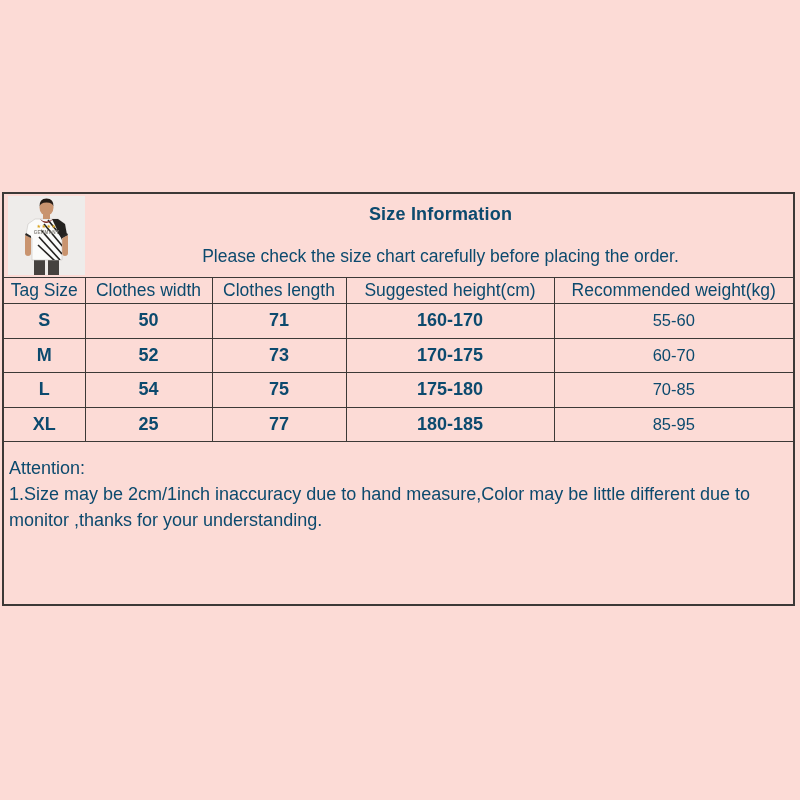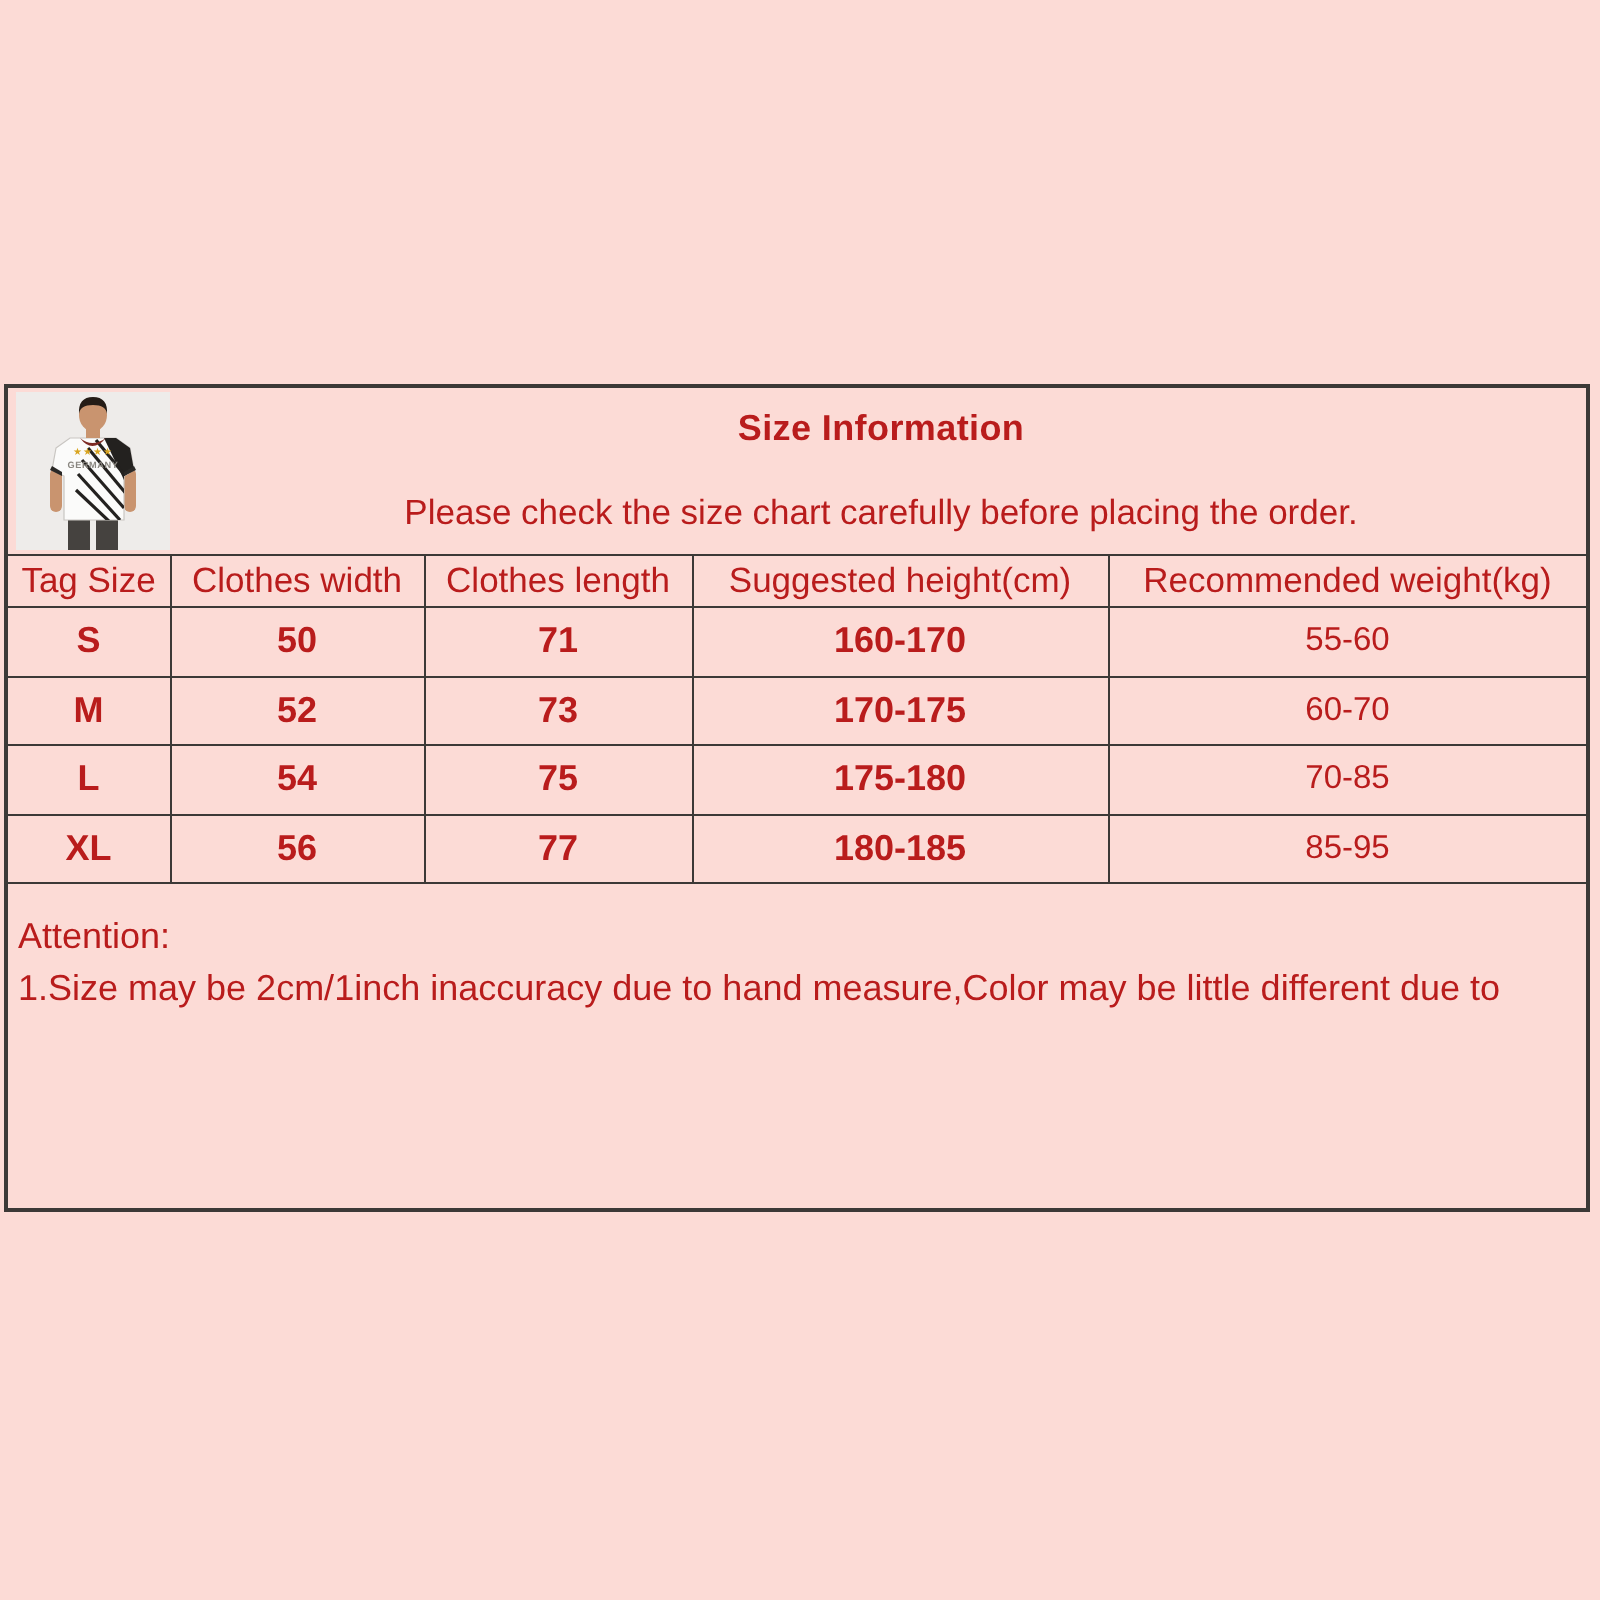--- a/index.html
+++ b/index.html
@@ -2,21 +2,21 @@
 <html><head>
 <meta charset="utf-8">
 <style>
   html, body { margin: 0; padding: 0; }
   .canvas {
     position: relative;
     width: 800px;
     height: 800px;
     background: #fcdbd6;
     font-family: "Liberation Sans", sans-serif;
-    color: #b91c1c;
+    color: #0c4a6e;
     overflow: hidden;
   }
   .sheet {
     position: absolute;
     left: 2px;
     top: 192px;
     width: 793px;
     height: 414px;
     box-sizing: border-box;
     border: 2px solid #3c3937;
@@ -181,27 +181,28 @@
         </tr>
         <tr>
           <td>L</td>
           <td>54</td>
           <td>75</td>
           <td>175-180</td>
           <td class="regular">70-85</td>
         </tr>
         <tr>
           <td>XL</td>
-          <td>56</td>
+          <td>25</td>
           <td>77</td>
           <td>180-185</td>
           <td class="regular">85-95</td>
         </tr>
       </tbody>
     </table>
 
     <div class="attention">
       <div>Attention:</div>
       <div>1.Size may be 2cm/1inch inaccuracy due to hand measure,Color may be little different due to</div>
+      <div>monitor ,thanks for your understanding.</div>
     </div>
 
   </div>
 </div>
 
 </body></html>

